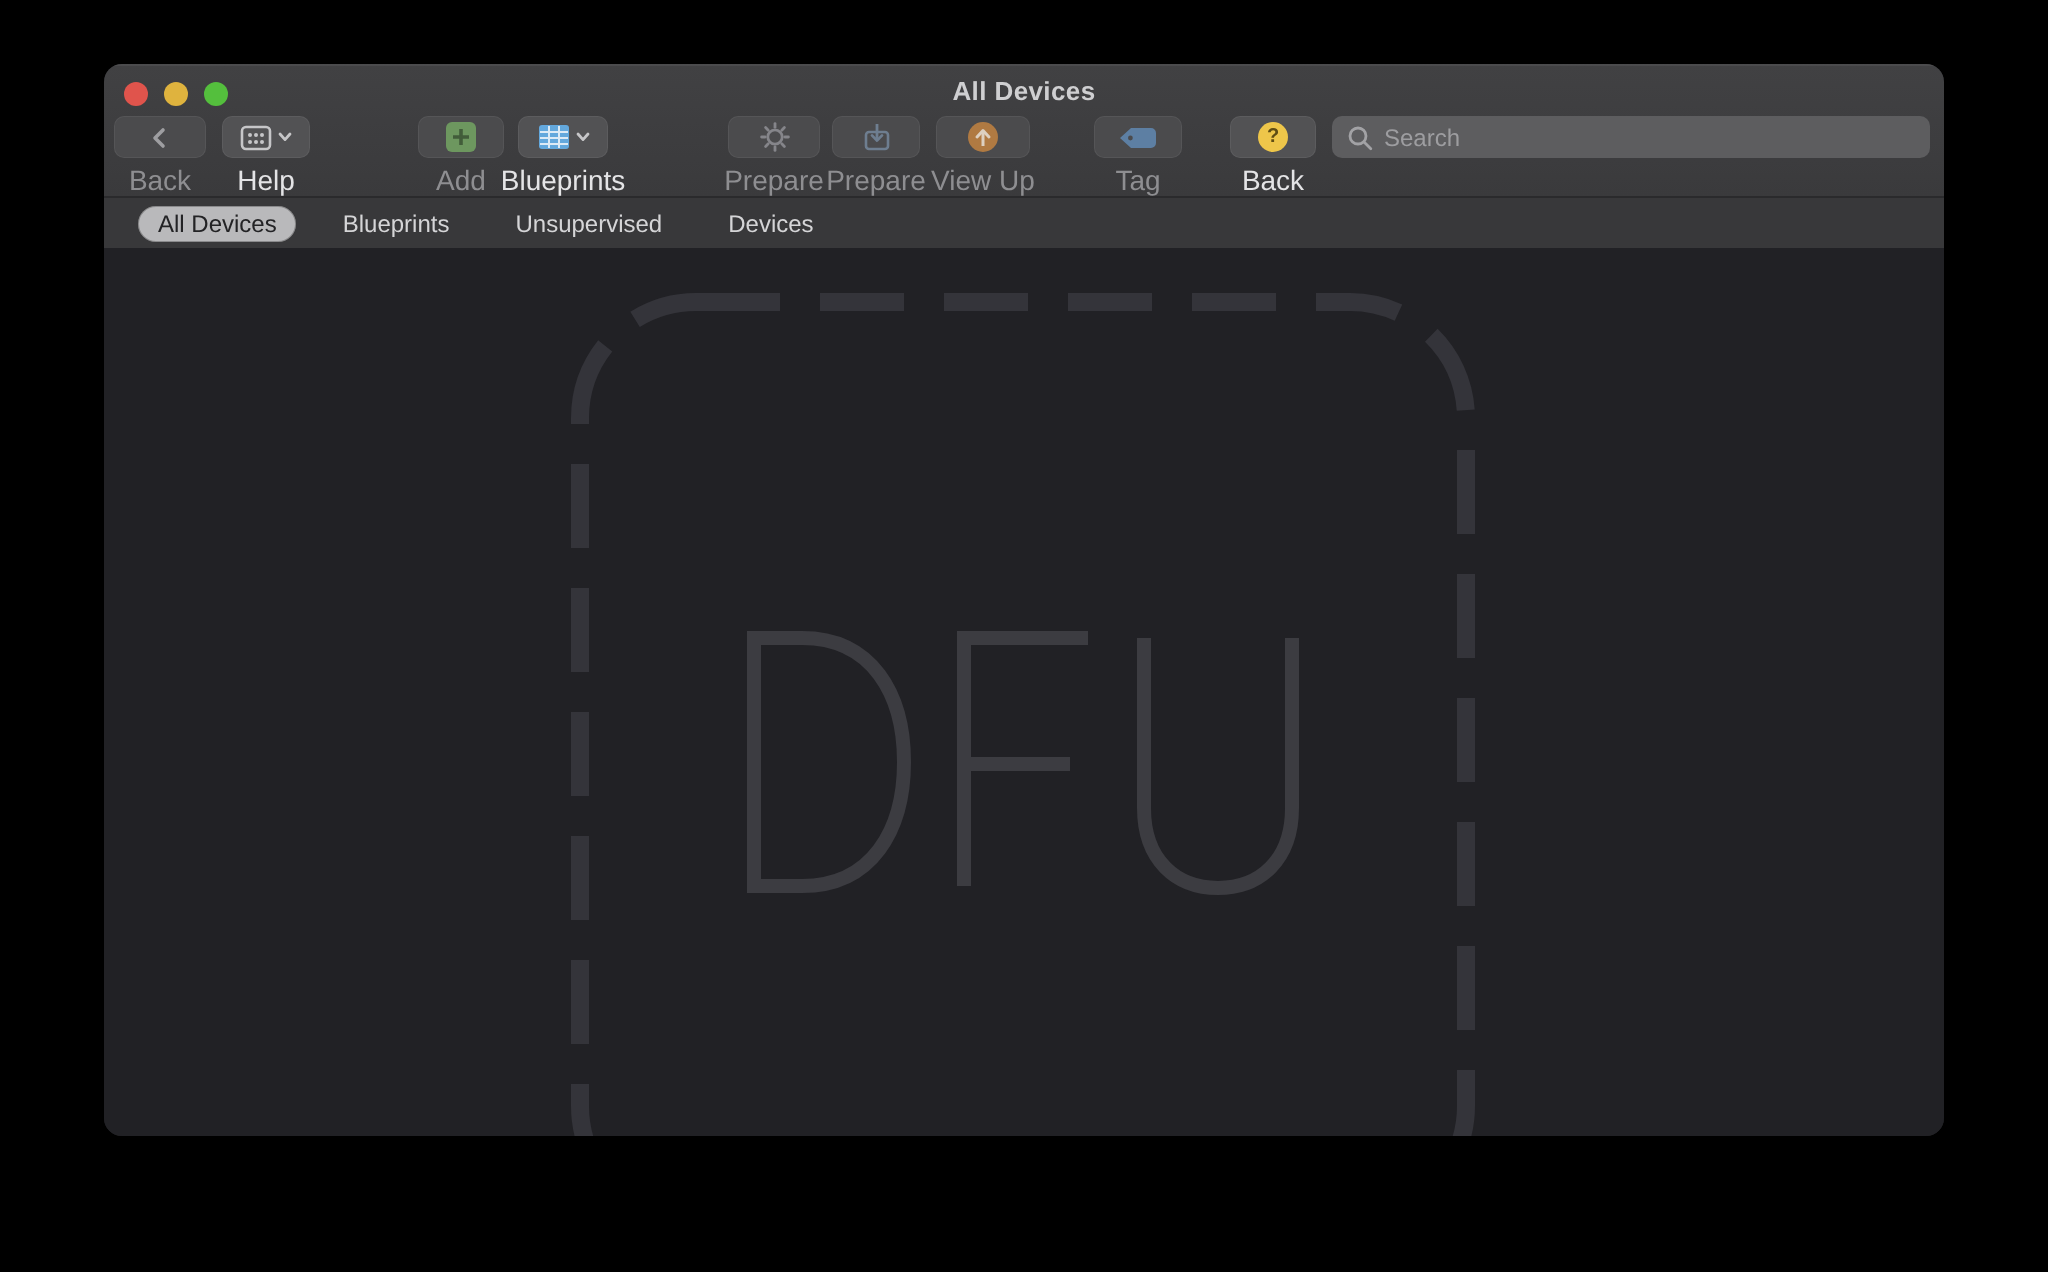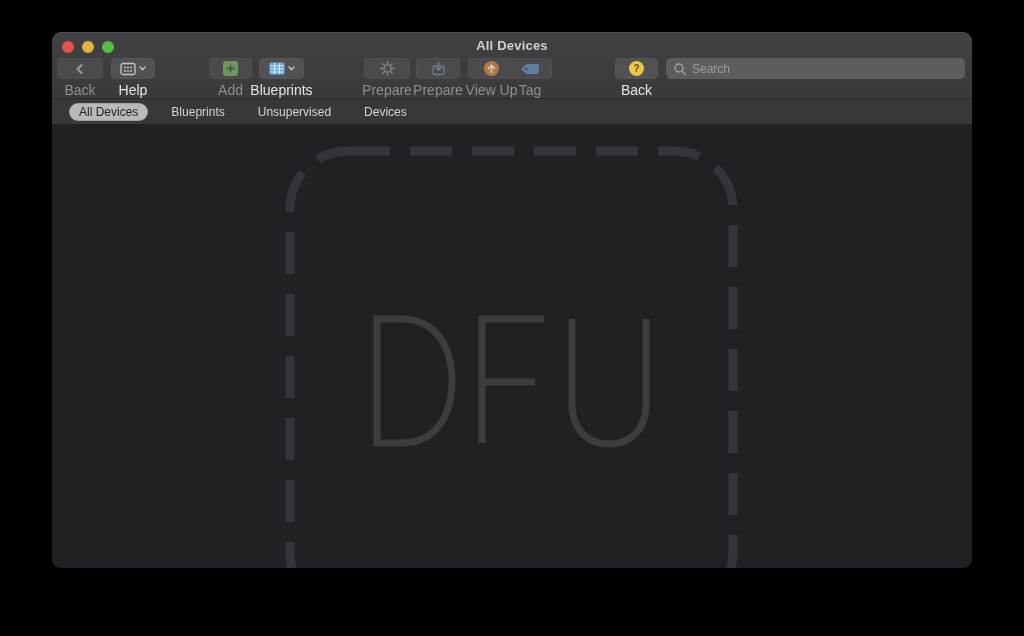--- a/index.html
+++ b/index.html
@@ -165,21 +165,21 @@
           <span class="icon-circle" style="background:#b07a42">
             <svg width="9" height="10" viewBox="0 0 9 10">
               <line x1="4.5" y1="2" x2="4.5" y2="9" stroke="#ddd0c0" stroke-width="1.5"></line>
               <polyline points="1.5,4.5 4.5,1.3 7.5,4.5" fill="none" stroke="#ddd0c0" stroke-width="1.5" stroke-linecap="round" stroke-linejoin="round"></polyline>
             </svg>
           </span>
         </div>
         <div class="tb-label">View Up</div>
       </div>
 
-      <div class="tb-item disabled" style="left:456px;width:44px">
+      <div class="tb-item disabled" style="left:495px;width:44px">
         <div class="tb-btn">
           <svg width="20" height="12" viewBox="0 0 20 12">
             <path d="M1,6 L6.5,1 H16.5 A2.5,2.5 0 0 1 19,3.5 V8.5 A2.5,2.5 0 0 1 16.5,11 H6.5 Z" fill="#5d7fa3"></path>
             <circle cx="6.2" cy="6" r="1.2" fill="#4b4b4d"></circle>
           </svg>
         </div>
         <div class="tb-label">Tag</div>
       </div>
 
       <div class="tb-item" style="left:563px;width:43px">

